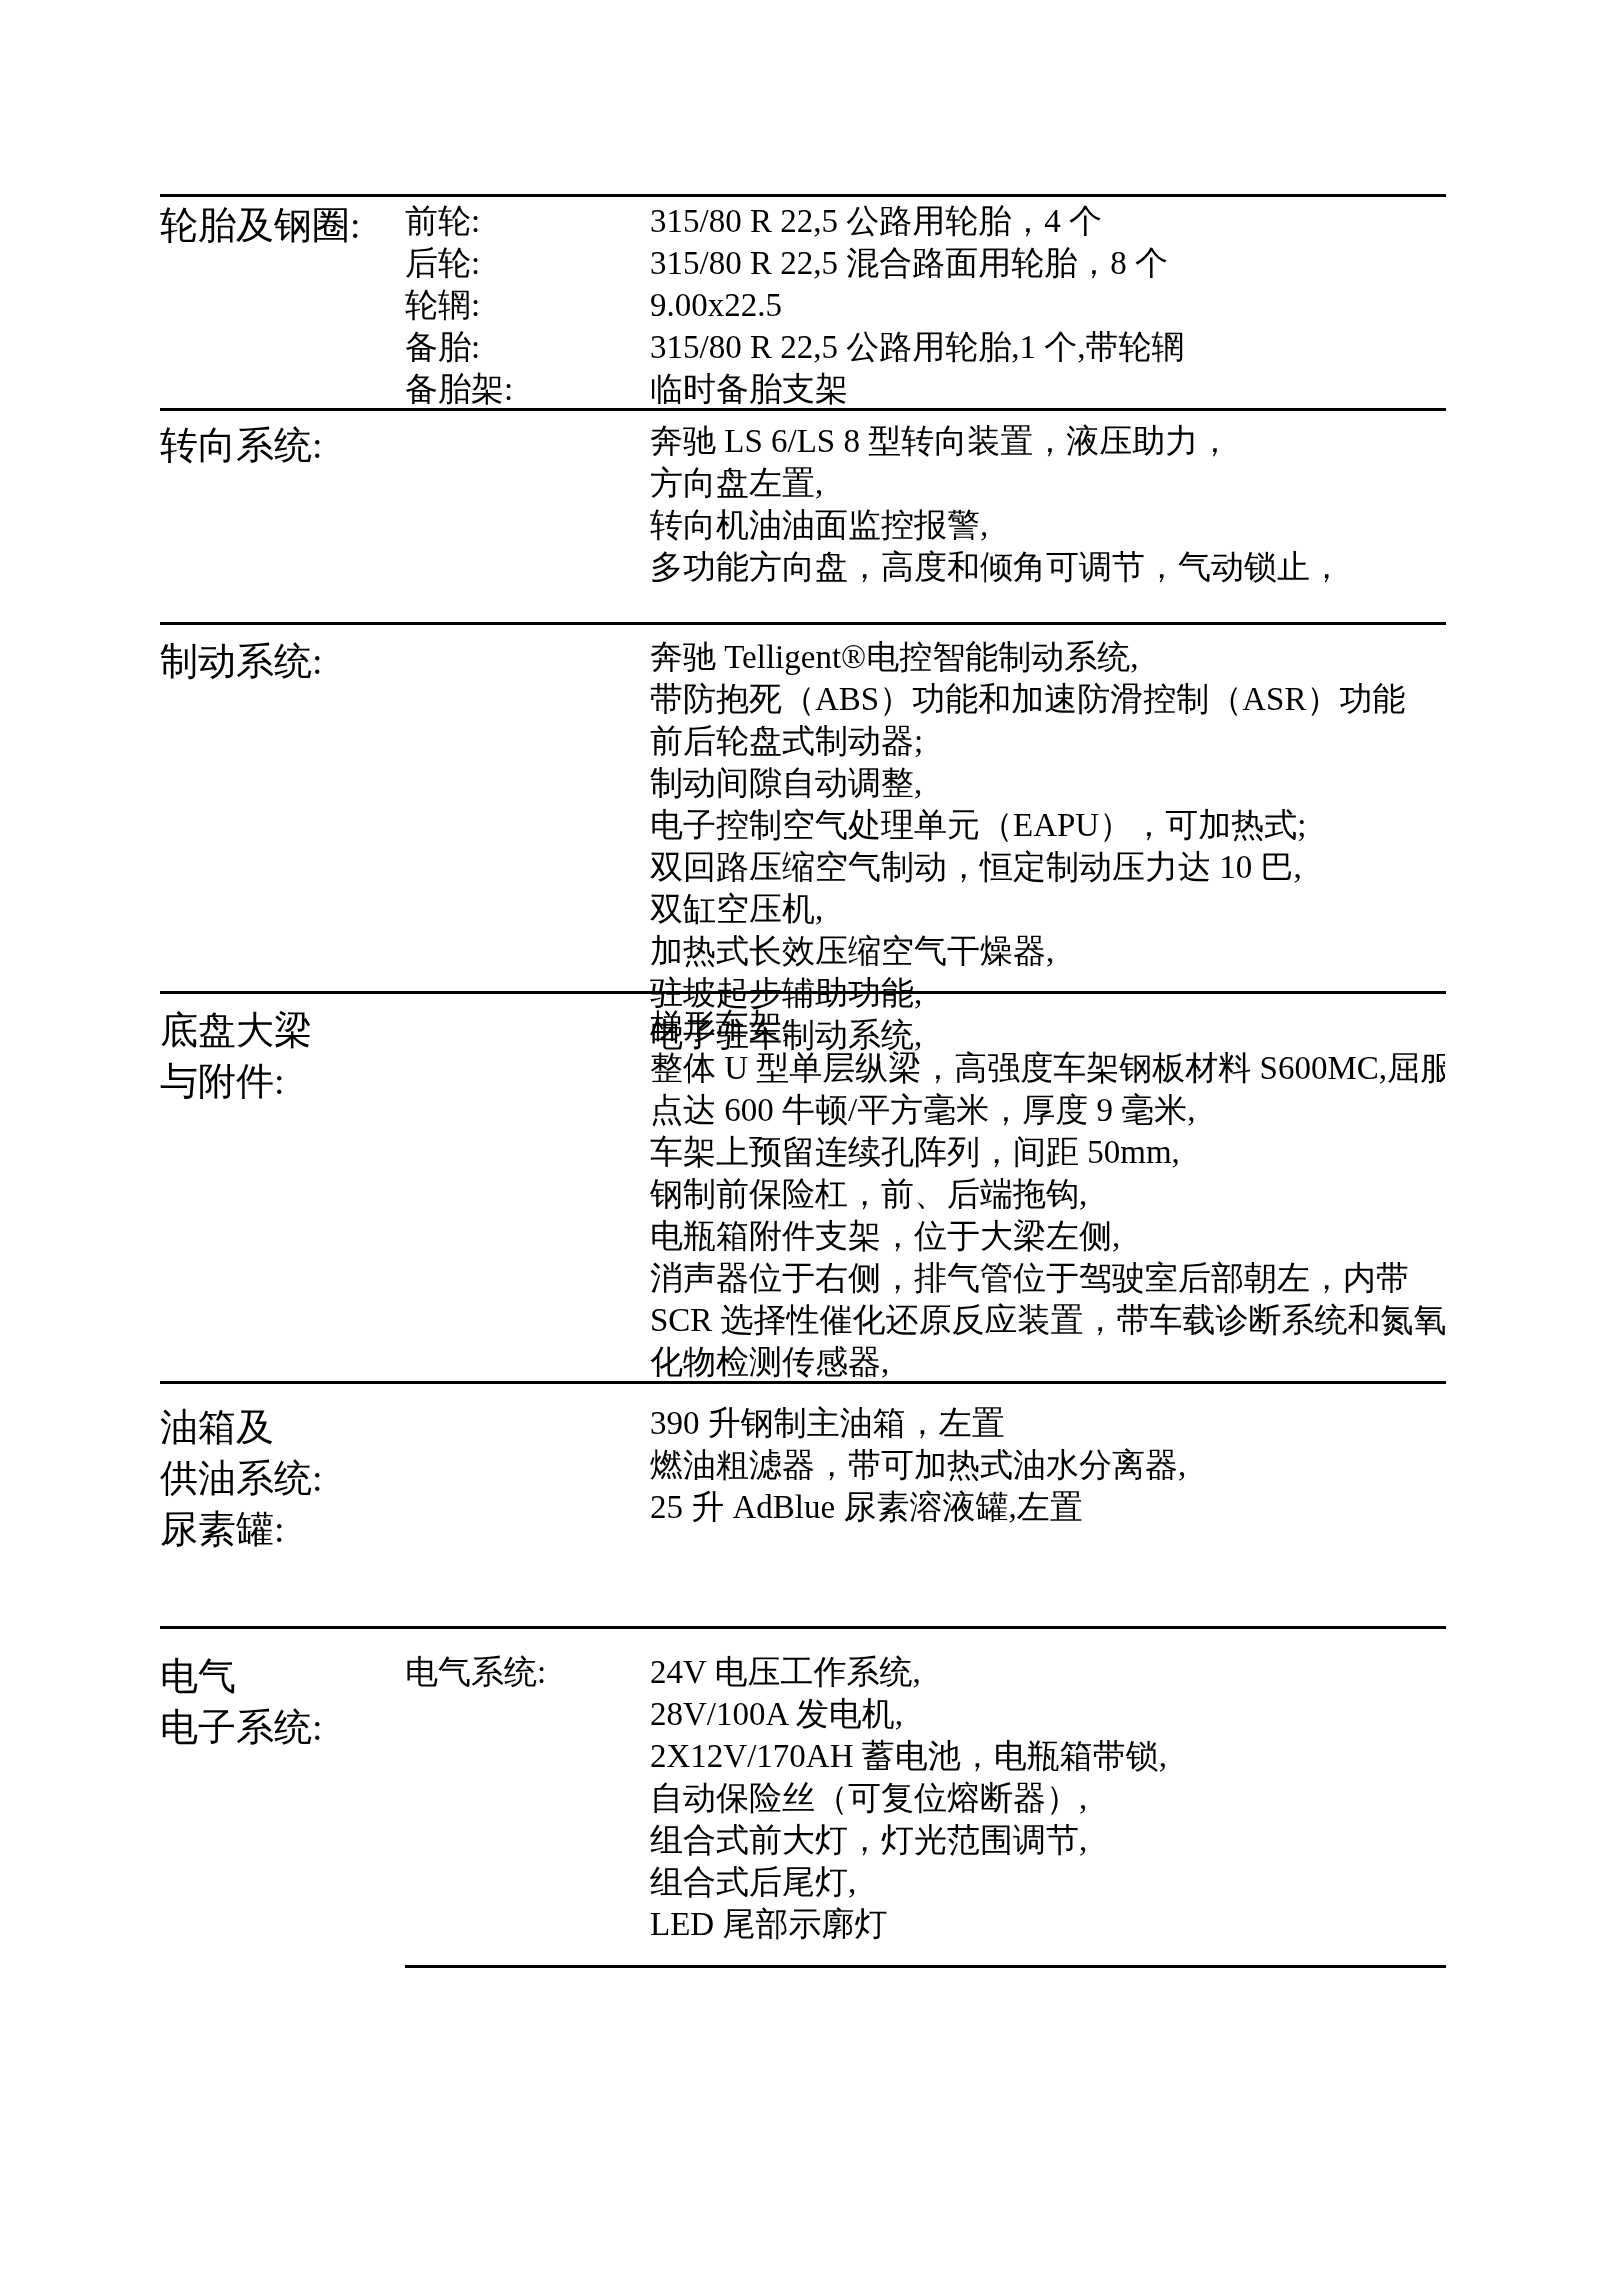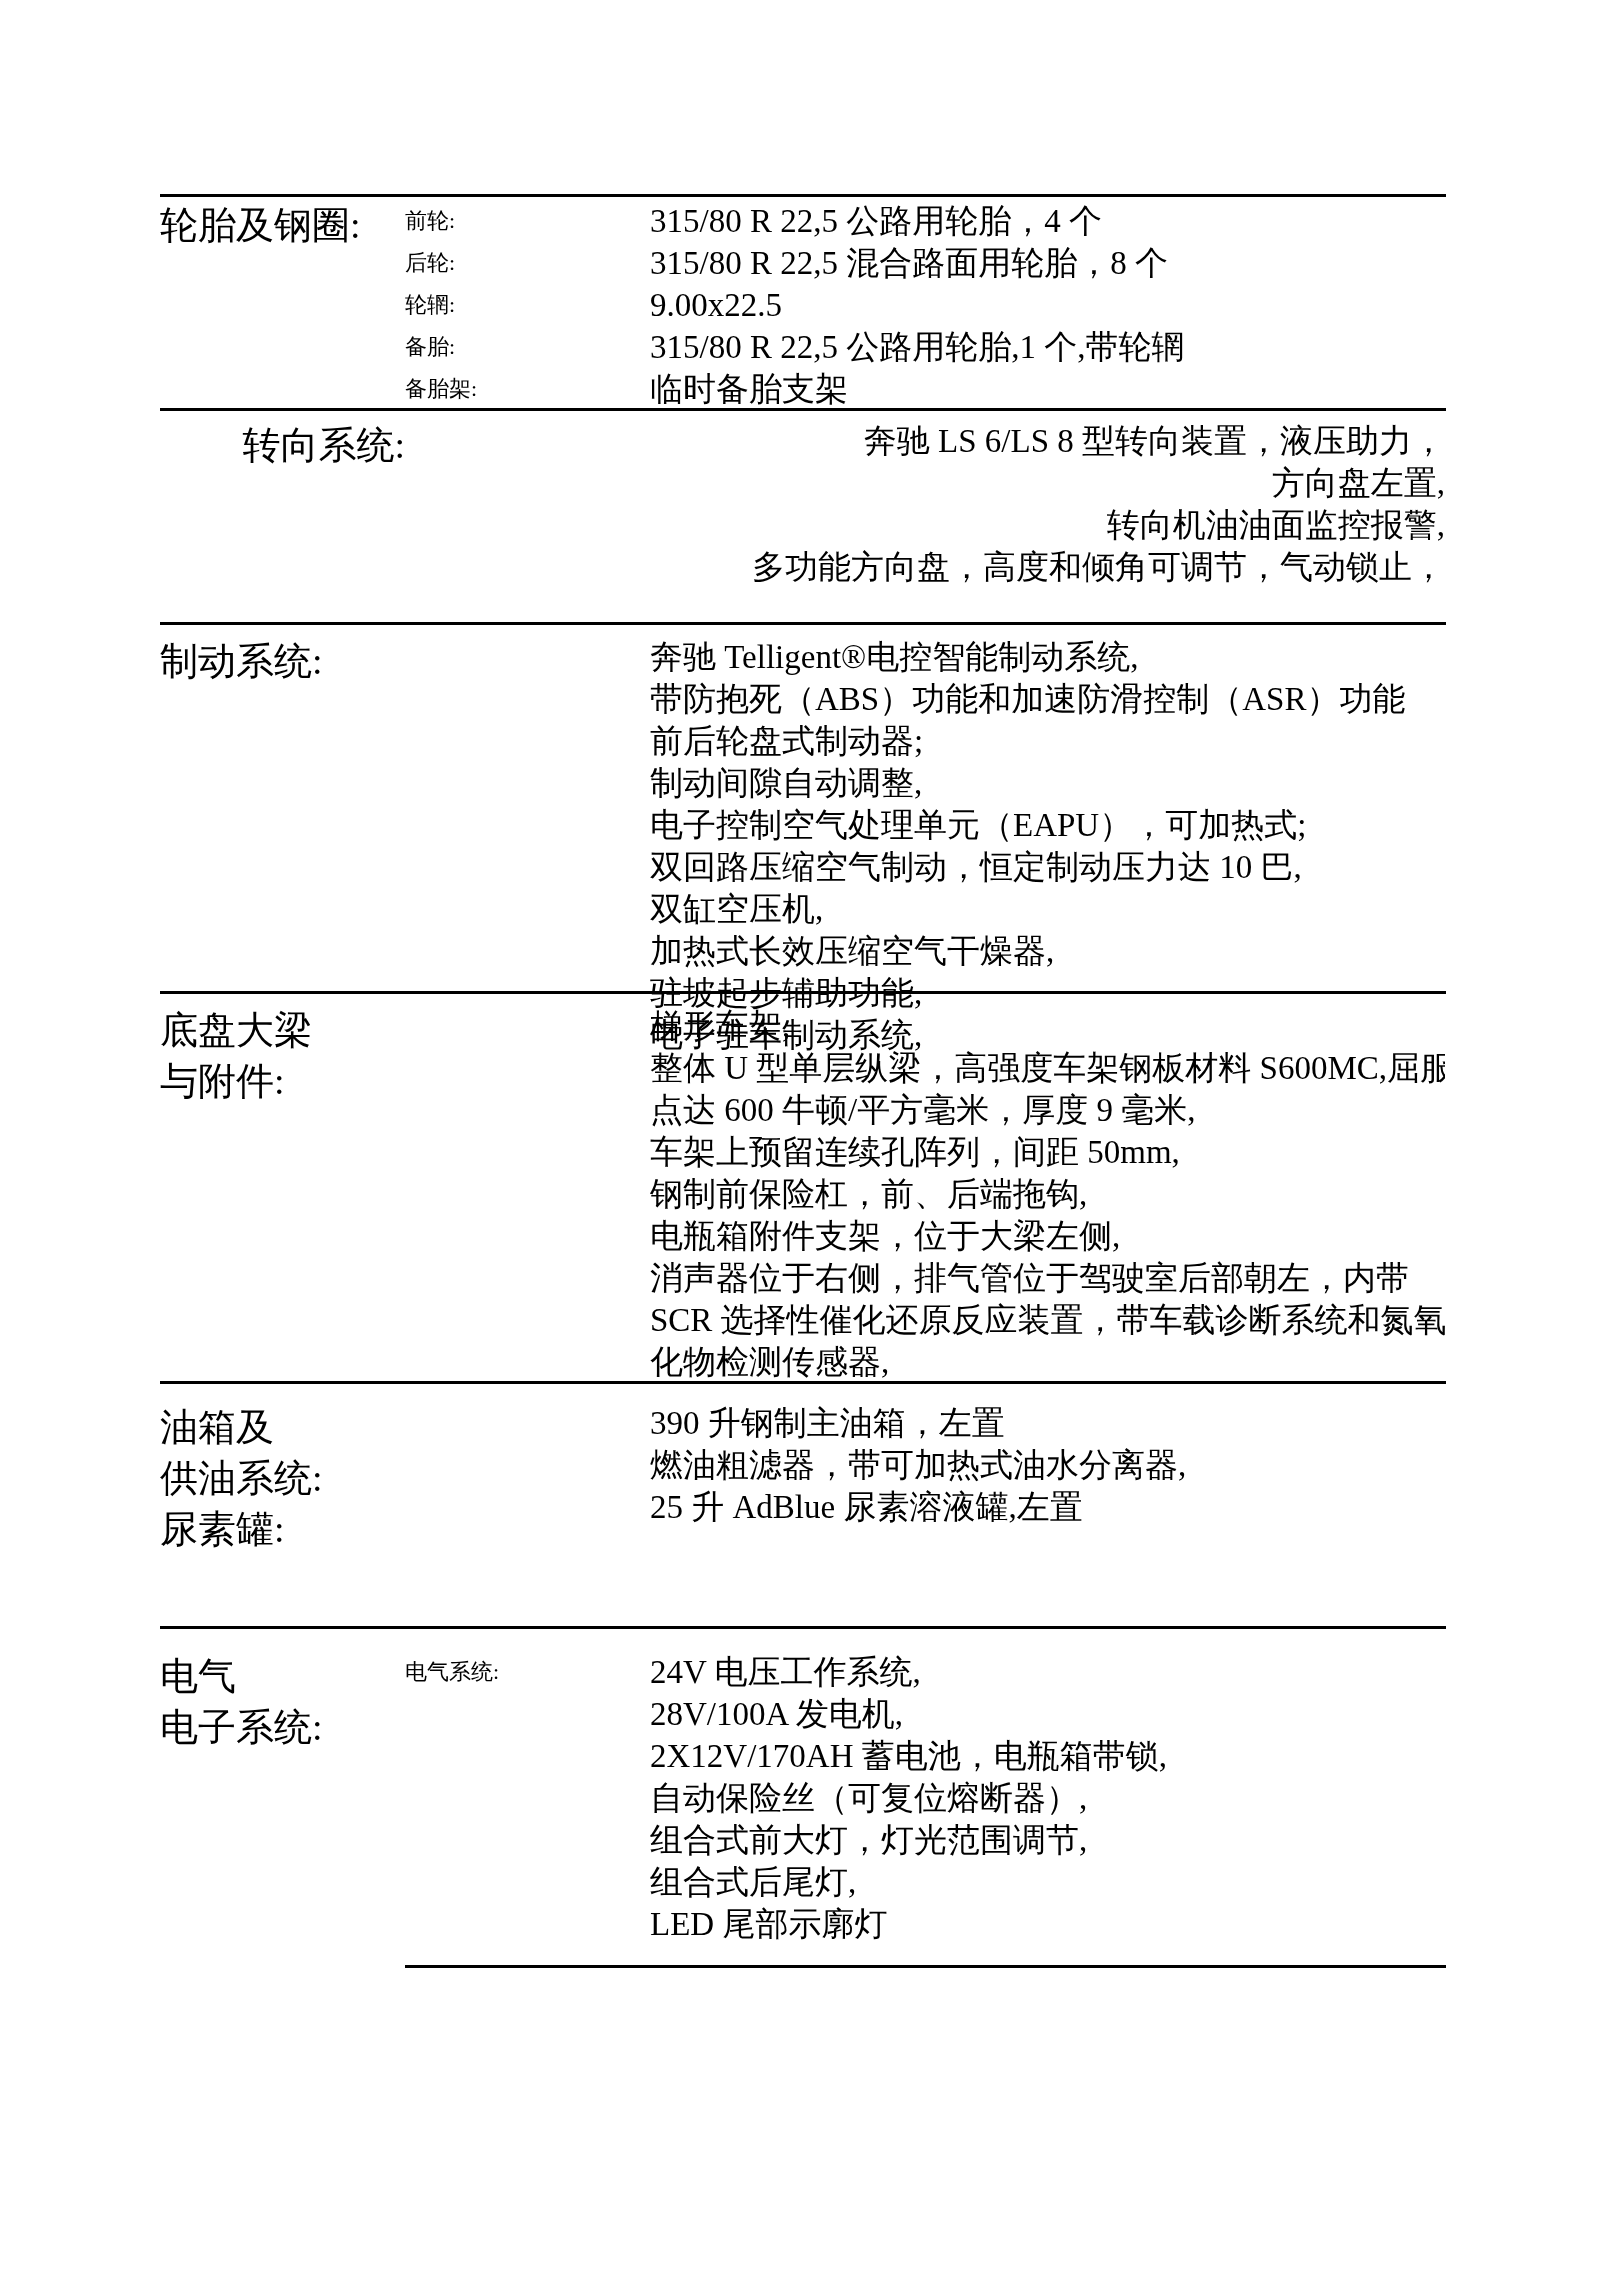--- a/index.html
+++ b/index.html
@@ -26,21 +26,21 @@
     position: relative;
   }
   .col { flex-shrink: 0; overflow: hidden; }
   .col-title {
     width: 245px;
     font-size: 38px;
     line-height: 51px;
   }
   .col-sub {
     width: 245px;
-    font-size: 22px;
+    font-size: 33px;
     line-height: 42px;
   }
   .col-val {
     width: 795px;
     font-size: 33px;
     line-height: 42px;
   }
   .tline, .line { white-space: nowrap; }
   .partial-rule {
     position: absolute;
@@ -70,21 +70,21 @@
       </div>
       <div class="col col-val">
         <div class="line">315/80 R 22,5 公路用轮胎，4 个</div>
         <div class="line">315/80 R 22,5 混合路面用轮胎，8 个</div>
         <div class="line">9.00x22.5</div>
         <div class="line">315/80 R 22,5 公路用轮胎,1 个,带轮辋</div>
         <div class="line">临时备胎支架</div>
       </div>
     </section>
 
-    <section class="spec-section" style="height:214px;padding-top:8.5px;text-align:right;">
+    <section class="spec-section" style="height:214px;padding-top:8.5px;">
       <div class="col col-title">
         <div class="tline">转向系统:</div>
       </div>
       <div class="col col-sub"></div>
       <div class="col col-val">
         <div class="line">奔驰 LS 6/LS 8 型转向装置，液压助力，</div>
         <div class="line">方向盘左置,</div>
         <div class="line">转向机油油面监控报警,</div>
         <div class="line">多功能方向盘，高度和倾角可调节，气动锁止，</div>
       </div>

